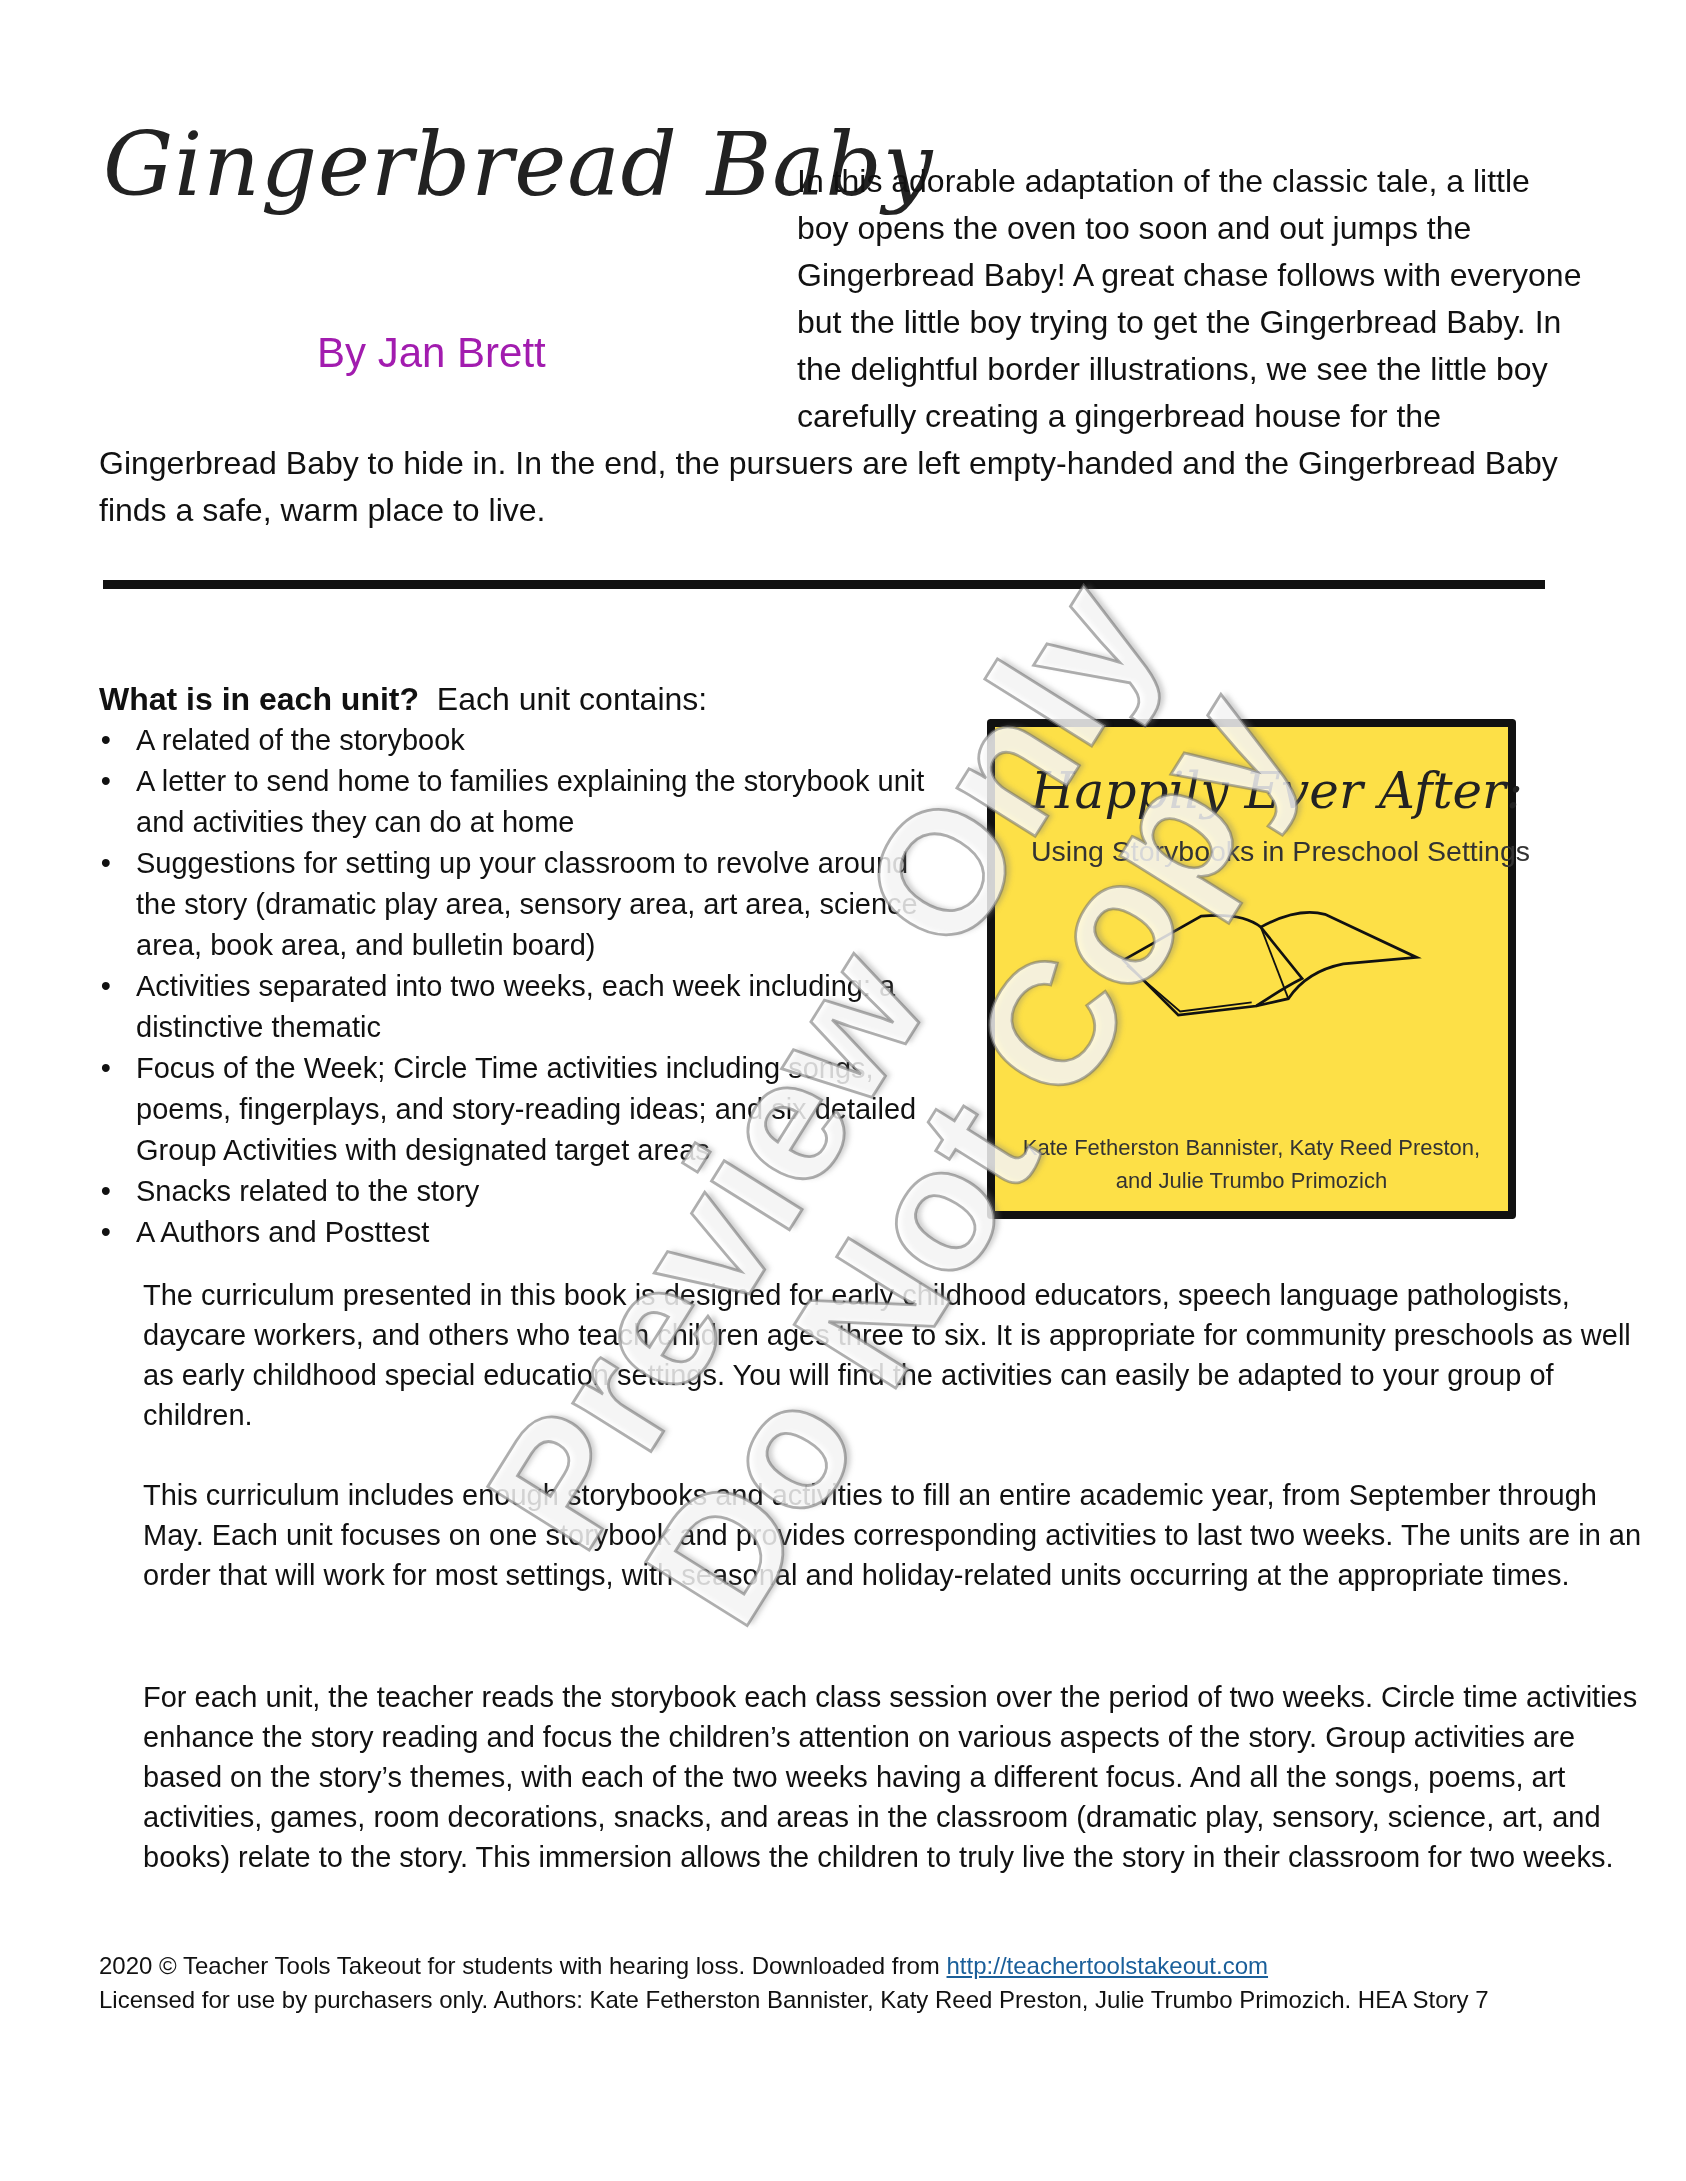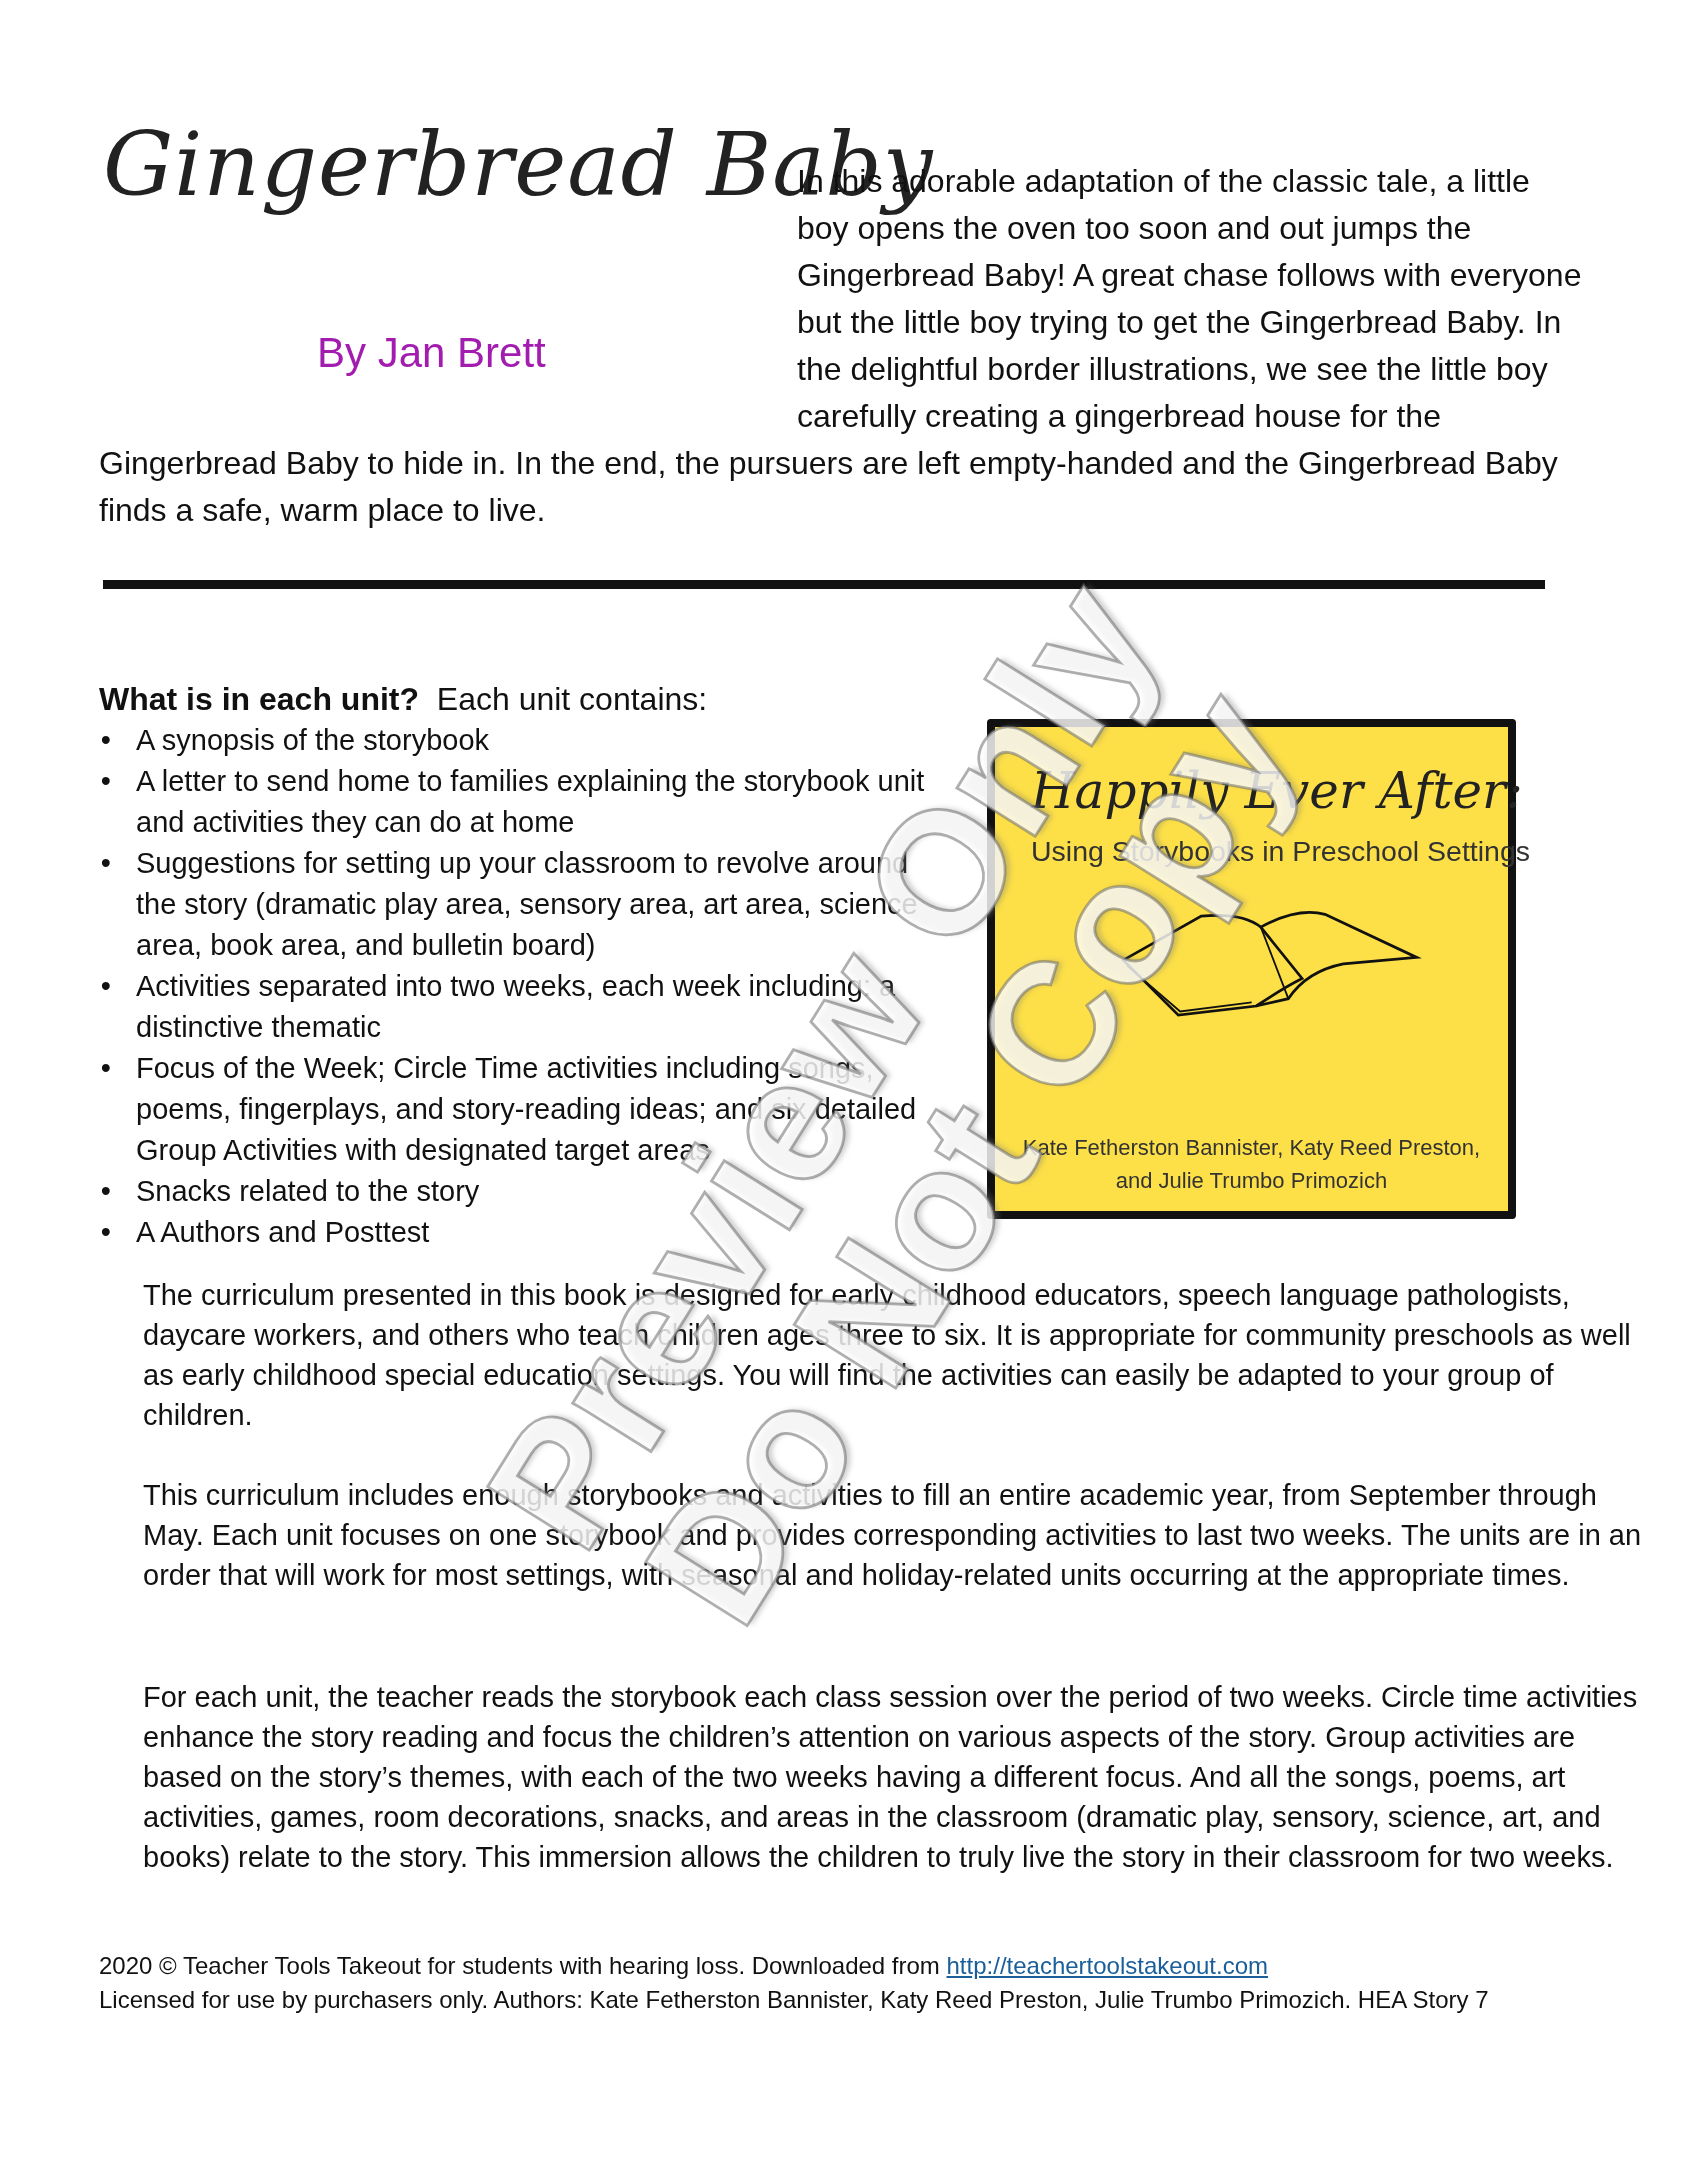--- a/index.html
+++ b/index.html
@@ -49,21 +49,21 @@
   <span>In this adorable adaptation of the classic tale, a little boy opens the oven too soon and out jumps the Gingerbread Baby! A great chase follows with everyone but the little boy trying to get the Gingerbread Baby. In the delightful border illustrations, we see the little boy carefully creating a gingerbread house for the Gingerbread Baby to hide in. In the end, the pursuers are left empty-handed and the Gingerbread Baby finds a safe, warm place to live.</span>
 </div>
 
 <div class="abs rule"></div>
 
 <div class="abs unit-heading">
   <b>What is in each unit?</b>&nbsp;&nbsp;<span>Each unit contains:</span>
 </div>
 
 <ul class="abs unit-list">
-  <li>A synopsis of the storybook</li>
+  <li>A related of the storybook</li>
   <li>A letter to send home to families explaining the storybook unit and activities they can do at home</li>
   <li>Suggestions for setting up your classroom to revolve around the story (dramatic play area, sensory area, art area, science area, book area, and bulletin board)</li>
   <li>Activities separated into two weeks, each week including: a distinctive thematic</li>
   <li>Focus of the Week; Circle Time activities including songs, poems, fingerplays, and story-reading ideas; and six detailed Group Activities with designated target areas</li>
   <li>Snacks related to the story</li>
   <li>A Authors and Posttest</li>
 </ul>
 
 <div class="abs cover">
   <div class="cover-title">Happily Ever After:</div>

